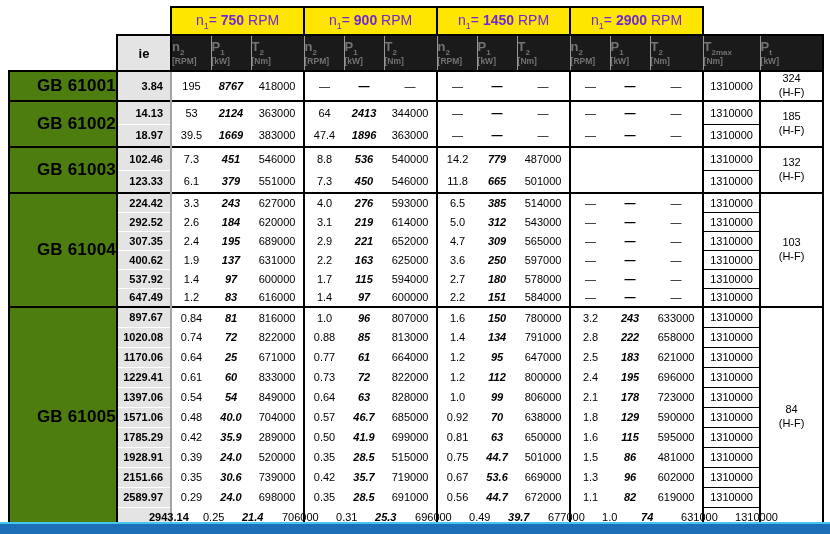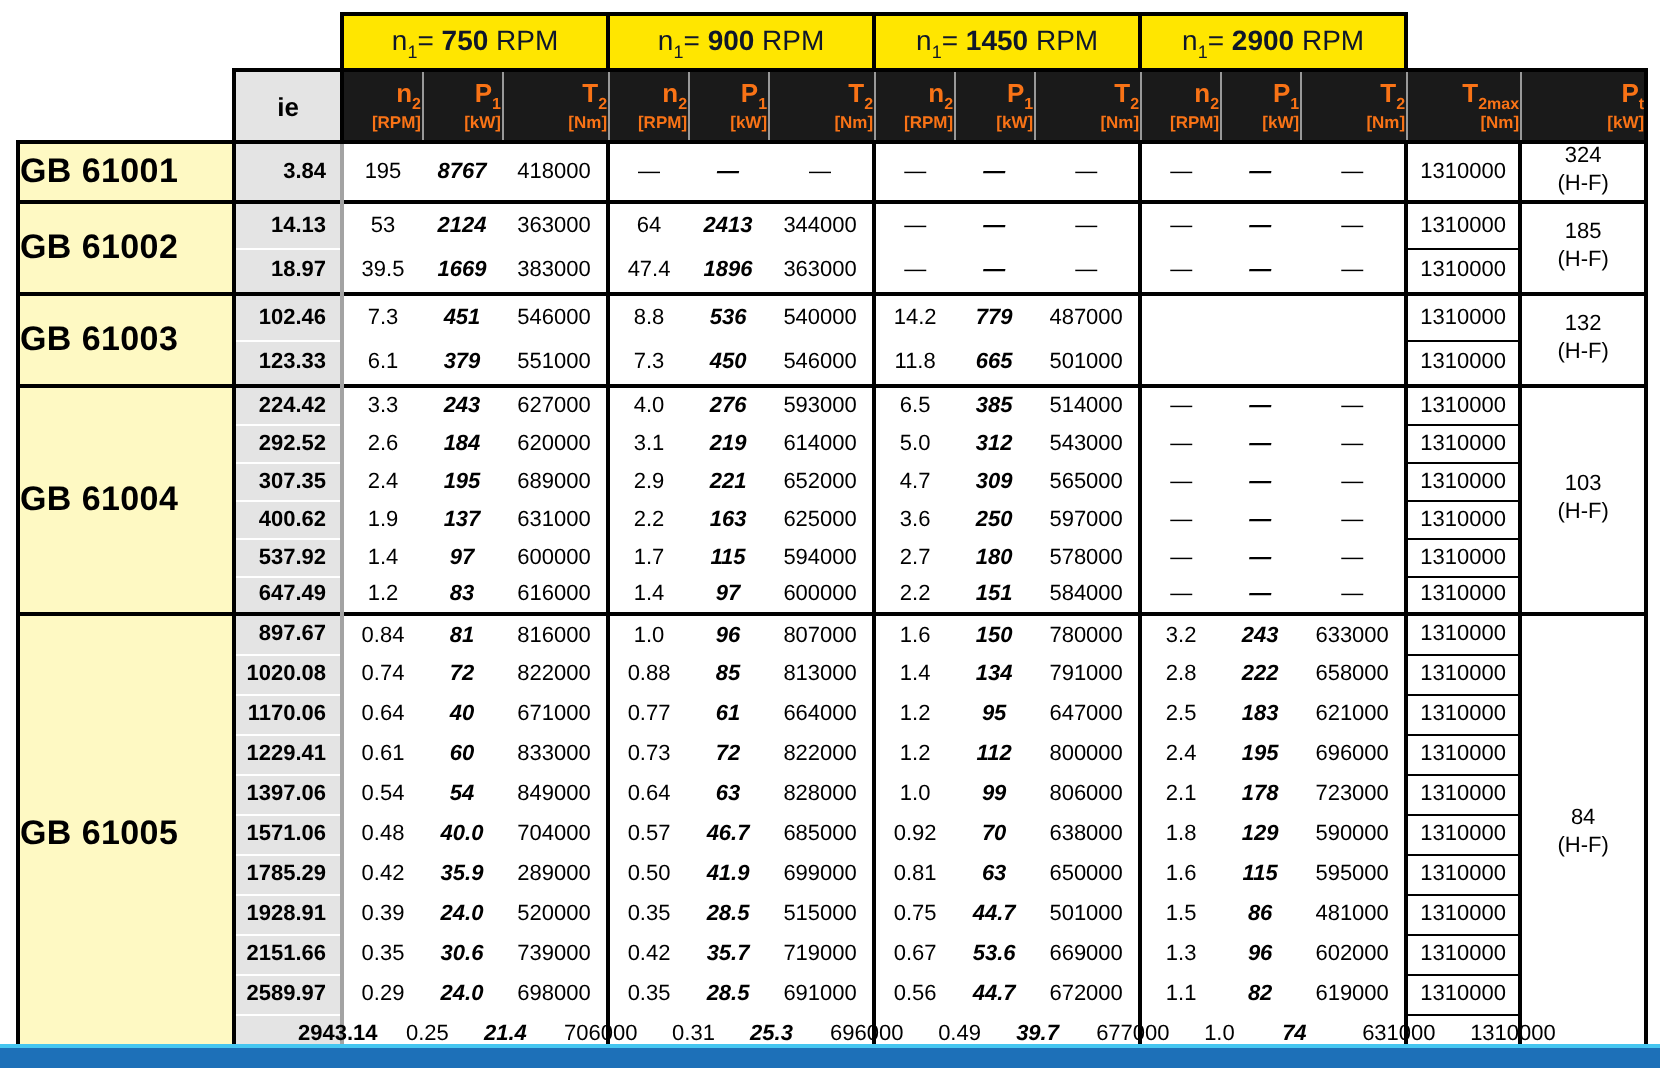--- a/index.html
+++ b/index.html
@@ -4,34 +4,34 @@
 <style>
   html,body{margin:0;padding:0;background:#fff;}
   .page{position:relative;width:830px;height:534px;background:#fff;overflow:hidden;
         font-family:"Liberation Sans","DejaVu Sans",sans-serif;color:#000;}
   table.ratings{border-collapse:collapse;table-layout:fixed;width:814px;
                 position:absolute;left:8px;top:6px;background:#fff;}
   td,th{padding:0;margin:0;vertical-align:middle;}
   
   .blank{border:none;background:transparent;}
   th.yellow{background:#FFE600;border:2px solid #000;height:26px;font-size:14px;
-            font-weight:normal;color:#0f172a;text-align:center;white-space:nowrap;}
+            font-weight:normal;color:#6d28d9;text-align:center;white-space:nowrap;}
   th.yellow sub{font-size:9px;}
   th.yellow b{font-weight:bold;}
-  th.dark{background:#1A1A1A;color:#f97316;border-top:2px solid #000;border-bottom:2px solid #000;
-          height:34px;text-align:right;margin-left:36px;}
+  th.dark{background:#1A1A1A;color:#737373;border-top:2px solid #000;border-bottom:2px solid #000;
+          height:34px;text-align:left;margin-left:36px;}
   th.dark + th.dark{border-left:1px solid #999;}
   th.dark.edge-r{border-right:2px solid #000;}
   .dark .sym{font-size:13px;font-weight:bold;line-height:1.15;}
   .dark .sym sub{font-size:8px;}
   .dark .unit{font-size:8.5px;font-weight:bold;line-height:1.1;}
   th.iehdr{background:#E4E4E4;border:2px solid #000;font-weight:bold;font-size:13px;text-align:center;}
   
-  td.model{border:2px solid #000;background:#fef9c3;font-weight:bold;font-size:17px;
-           text-align:left;letter-spacing:0.2px;}
+  td.model{border:2px solid #000;background:#4d7c0f;font-weight:bold;font-size:17px;
+           text-align:right;letter-spacing:0.2px;}
   td.ie{border-left:2px solid #000;border-right:2px solid #a3a3a3;border-bottom:1px solid #fff;
         background:#E4E4E4;font-weight:bold;font-size:11px;text-align:right;padding-right:7px;}
   td.vn,td.vp,td.vt{font-size:11px;text-align:center;white-space:nowrap;}
   td.vn{border-left:2px solid #000;}
   td.vt{border-right:2px solid #000;}
   td.vp{font-weight:bold;font-style:italic;}
   td.t2max{border-top:1px solid #000;border-bottom:1px solid #000;border-left:2px solid #000;
            border-right:2px solid #000;font-size:11px;text-align:center;}
   td.pt{border:2px solid #000;text-align:center;font-size:11px;line-height:1.25;}
   tr.grp-first td{border-top:2px solid #000;}
@@ -363,21 +363,21 @@
           <td class="vp">134</td>
           <td class="vt">791000</td>
           <td class="vn">2.8</td>
           <td class="vp">222</td>
           <td class="vt">658000</td>
           <td class="t2max">1310000</td>
         </tr>
         <tr style="height: 20px;">
           <td class="ie">1170.06</td>
           <td class="vn">0.64</td>
-          <td class="vp">40</td>
+          <td class="vp">25</td>
           <td class="vt">671000</td>
           <td class="vn">0.77</td>
           <td class="vp">61</td>
           <td class="vt">664000</td>
           <td class="vn">1.2</td>
           <td class="vp">95</td>
           <td class="vt">647000</td>
           <td class="vn">2.5</td>
           <td class="vp">183</td>
           <td class="vt">621000</td>

